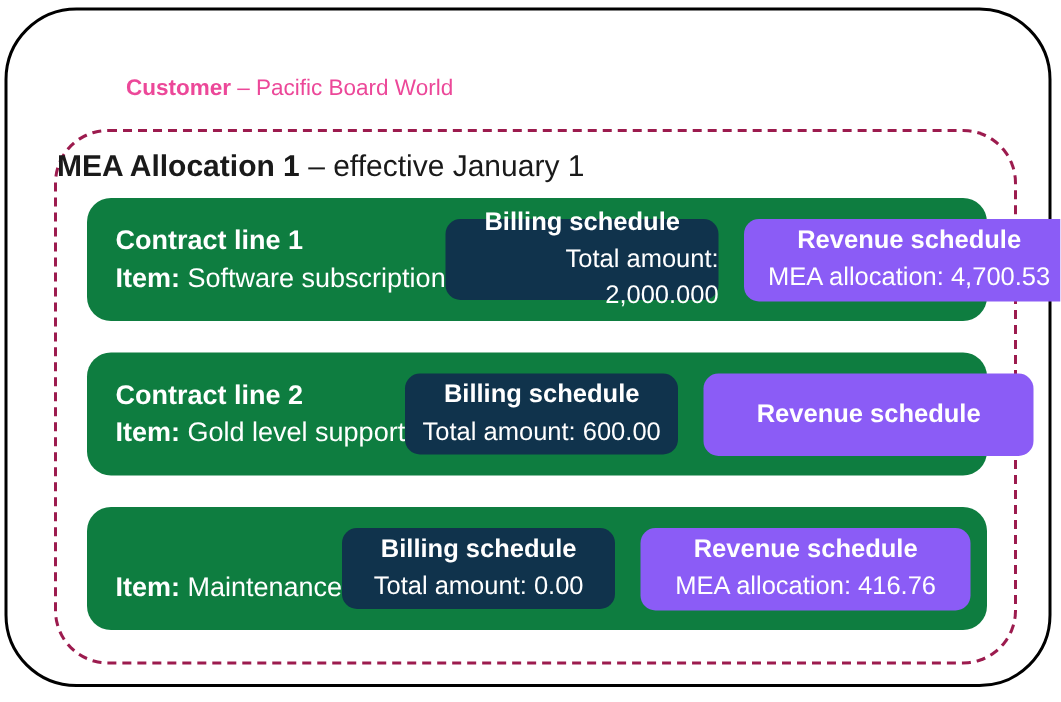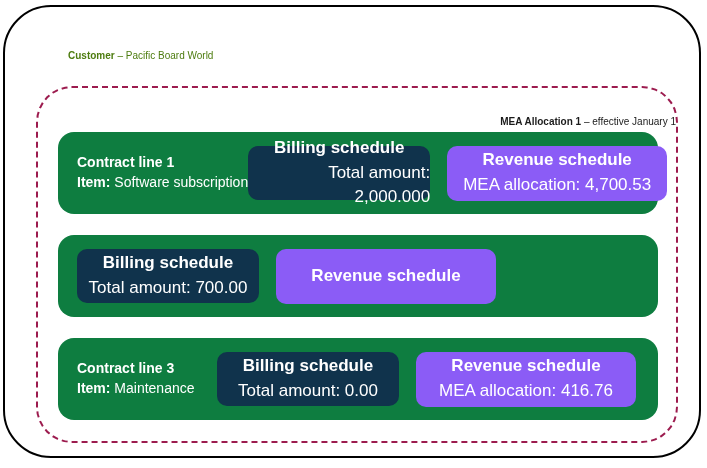--- a/index.html
+++ b/index.html
@@ -28,68 +28,67 @@
   .contract-title {
     position: absolute;
     left: 40px;
     top: 21px;
     font-size: 15.5px;
     color: #1a1a1a;
     white-space: pre;
   }
   .customer-title {
     position: absolute;
-    left: 68px;
+    left: 84px;
     top: 50px;
-    font-size: 10px;
-    color: #4d7c0f;
+    font-size: 15px;
+    color: #ec4899;
     white-space: pre;
   }
   .bold { font-weight: bold; }
   .mea-group {
     position: absolute;
     left: 36px;
     top: 86px;
     width: 642px;
     height: 357px;
     border: 2.5px dashed #9c1b4e;
     border-radius: 36px;
     box-sizing: border-box;
   }
   .mea-title {
     position: absolute;
     top: 12px;
     left: 0;
     width: 100%;
-    text-align: right;
-    font-size: 10px;
+    text-align: left;
+    font-size: 20px;
     color: #1a1a1a;
     white-space: pre;
-    margin-top: 16px;
   }
   .rows {
     position: absolute;
     left: 20px;
     top: 44px;
     width: 600px;
   }
   .contract-row {
     height: 82px;
     margin-bottom: 21px;
     background: #0e7d40;
     border-radius: 16px;
     display: flex;
     align-items: center;
     padding: 0 22px 0 19px;
     box-sizing: border-box;
   }
   .row-text {
     flex: 1;
     color: #ffffff;
-    font-size: 14px;
+    font-size: 18px;
     line-height: 1.4;
     white-space: pre;
   }
   .schedule-box {
     display: flex;
     flex-direction: column;
     align-items: center;
     justify-content: center;
     border-radius: 10px;
     color: #ffffff;
@@ -131,31 +130,32 @@
           <span class="bold">Billing schedule</span>
           <span>Total amount: 2,000.000</span>
         </div>
         <div class="schedule-box revenue-box">
           <span class="bold">Revenue schedule</span>
           <span>MEA allocation: 4,700.53</span>
         </div>
       </div>
 
       <div class="contract-row">
+        <div class="row-text"><span class="bold">Contract line 2</span><br><span class="bold">Item:</span><span> Gold level support</span></div>
         <div class="schedule-box billing-box">
           <span class="bold">Billing schedule</span>
-          <span>Total amount: 700.00</span>
+          <span>Total amount: 600.00</span>
         </div>
         <div class="schedule-box revenue-box">
           <span class="bold">Revenue schedule</span>
         </div>
       </div>
 
       <div class="contract-row">
-        <div class="row-text"><span class="bold">Contract line 3</span><br><span class="bold">Item:</span><span> Maintenance</span></div>
+        <div class="row-text"><br><span class="bold">Item:</span><span> Maintenance</span></div>
         <div class="schedule-box billing-box">
           <span class="bold">Billing schedule</span>
           <span>Total amount: 0.00</span>
         </div>
         <div class="schedule-box revenue-box">
           <span class="bold">Revenue schedule</span>
           <span>MEA allocation: 416.76</span>
         </div>
       </div>
 

